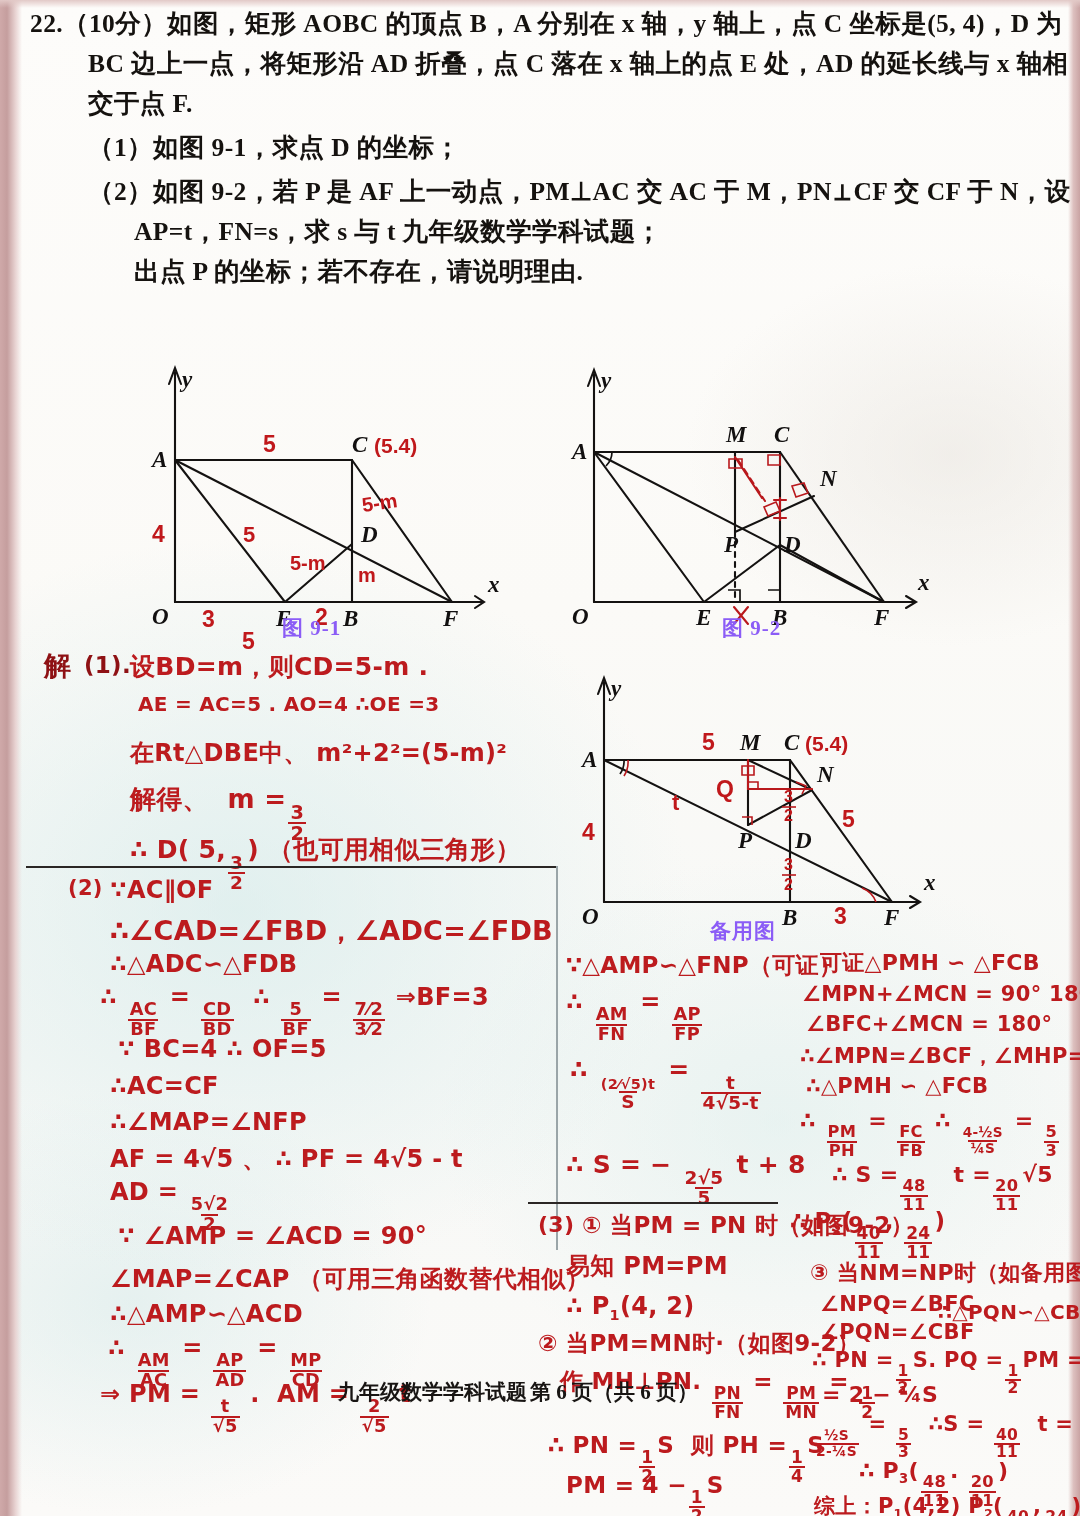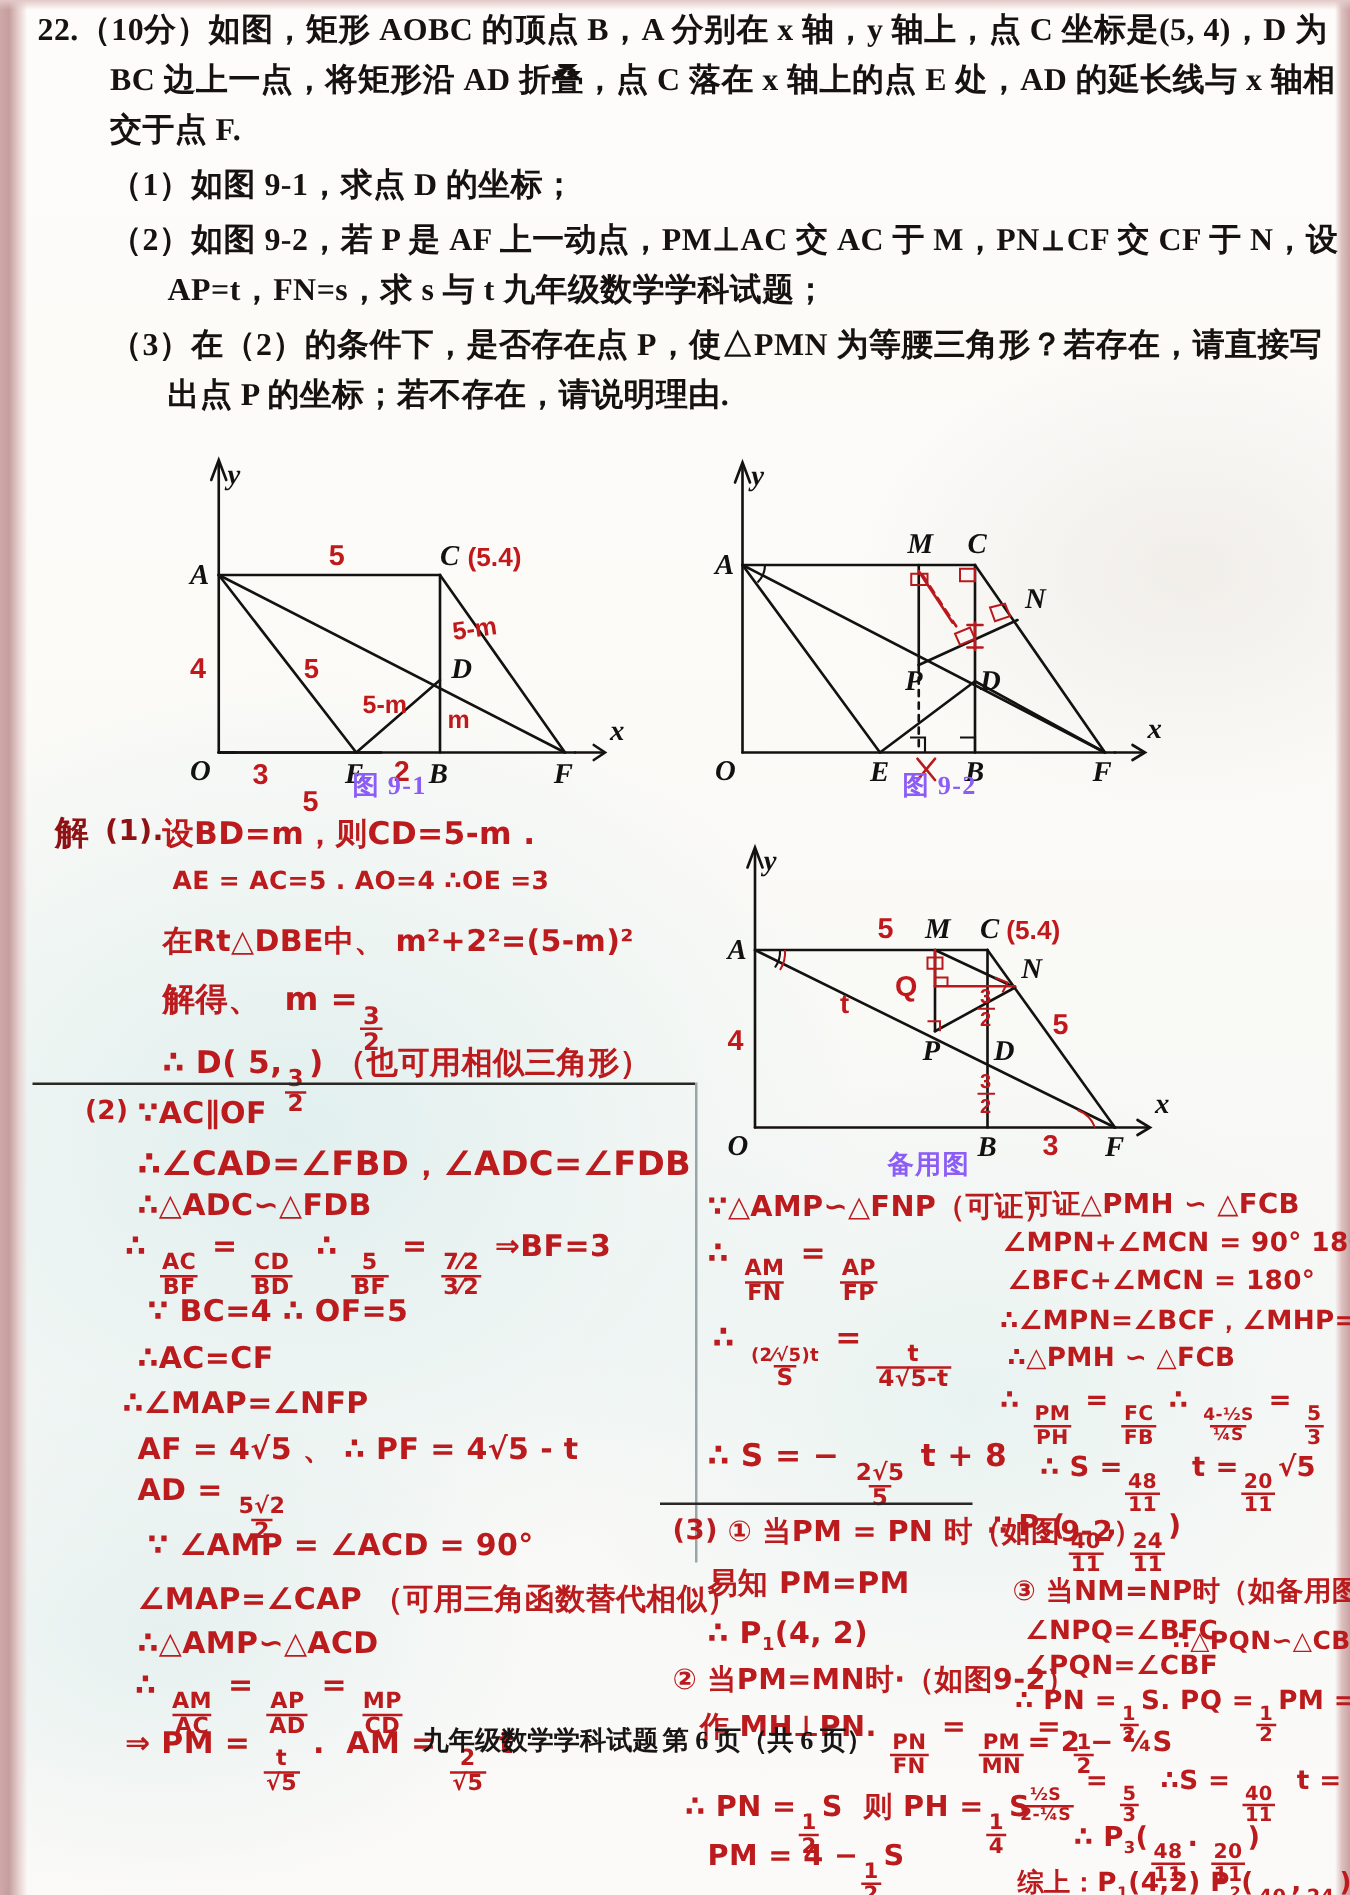--- a/index.html
+++ b/index.html
@@ -93,21 +93,20 @@
 <div class="bind-right"></div>
 <div class="bind-top"></div>
 
 <div class="problem">
   <div class="p-line">22.（10分）如图，矩形 AOBC 的顶点 B，A 分别在 x 轴，y 轴上，点 C 坐标是(5, 4)，D 为</div>
   <div class="p-line ind1">BC 边上一点，将矩形沿 AD 折叠，点 C 落在 x 轴上的点 E 处，AD 的延长线与 x 轴相</div>
   <div class="p-line ind1">交于点 F.</div>
   <div class="p-line ind1" style="margin-top:4px">（1）如图 9-1，求点 D 的坐标；</div>
   <div class="p-line ind1" style="margin-top:4px">（2）如图 9-2，若 P 是 AF 上一动点，PM⊥AC 交 AC 于 M，PN⊥CF 交 CF 于 N，设</div>
   <div class="p-line ind2">AP=t，FN=s，求 s 与 t 九年级数学学科试题；</div>
-  <div class="p-line ind1" style="margin-top:4px">（3）在（2）的条件下，是否存在点 P，使△PMN 为等腰三角形？若存在，请直接写</div>
   <div class="p-line ind2">出点 P 的坐标；若不存在，请说明理由.</div>
 </div>
 
 <div class="fig" style="left:130px;top:352px;width:400px;height:290px">
 <svg width="400" height="290" viewBox="0 0 400 290">
 
   <path class="ln" d="M45 250 L175 250"></path>
   <path class="ln" d="M45 250 L58 250"></path>
   <path class="ln" d="M45 250 L330 250"></path>
   <path class="ln" d="M330 250 L352 250"></path>
@@ -328,21 +327,21 @@
   <span>=</span>
   <span class="fr">
       <span class="num">7⁄2</span>
       <span class="den">3⁄2</span>
     </span>
   <span>⇒BF=3</span>
 </div>
 
 <div class="hw" style="left:118px;top:1035px;font-size:24px;">∵ BC=4   ∴ OF=5</div>
 <div class="hw" style="left:110px;top:1072px;font-size:24px;">∴AC=CF</div>
-<div class="hw" style="left:98px;top:1108px;font-size:24px;">∴∠MAP=∠NFP</div>
+<div class="hw" style="left:110px;top:1108px;font-size:24px;">∴∠MAP=∠NFP</div>
 <div class="hw" style="left:110px;top:1143px;font-size:24px;">AF = 4√5 、  ∴ PF = 4√5 - t</div>
 <div class="hw" style="left:110px;top:1178px;font-size:24px;">
   <span>AD =</span>
   <span class="fr">
       <span class="num">5√2</span>
       <span class="den">2</span>
     </span>
 </div>
 <div class="hw" style="left:118px;top:1222px;font-size:24px;">∵ ∠AMP = ∠ACD = 90°</div>
 <div class="hw" style="left:110px;top:1263px;font-size:24px;">∠MAP=∠CAP    （可用三角函数替代相似）</div>

